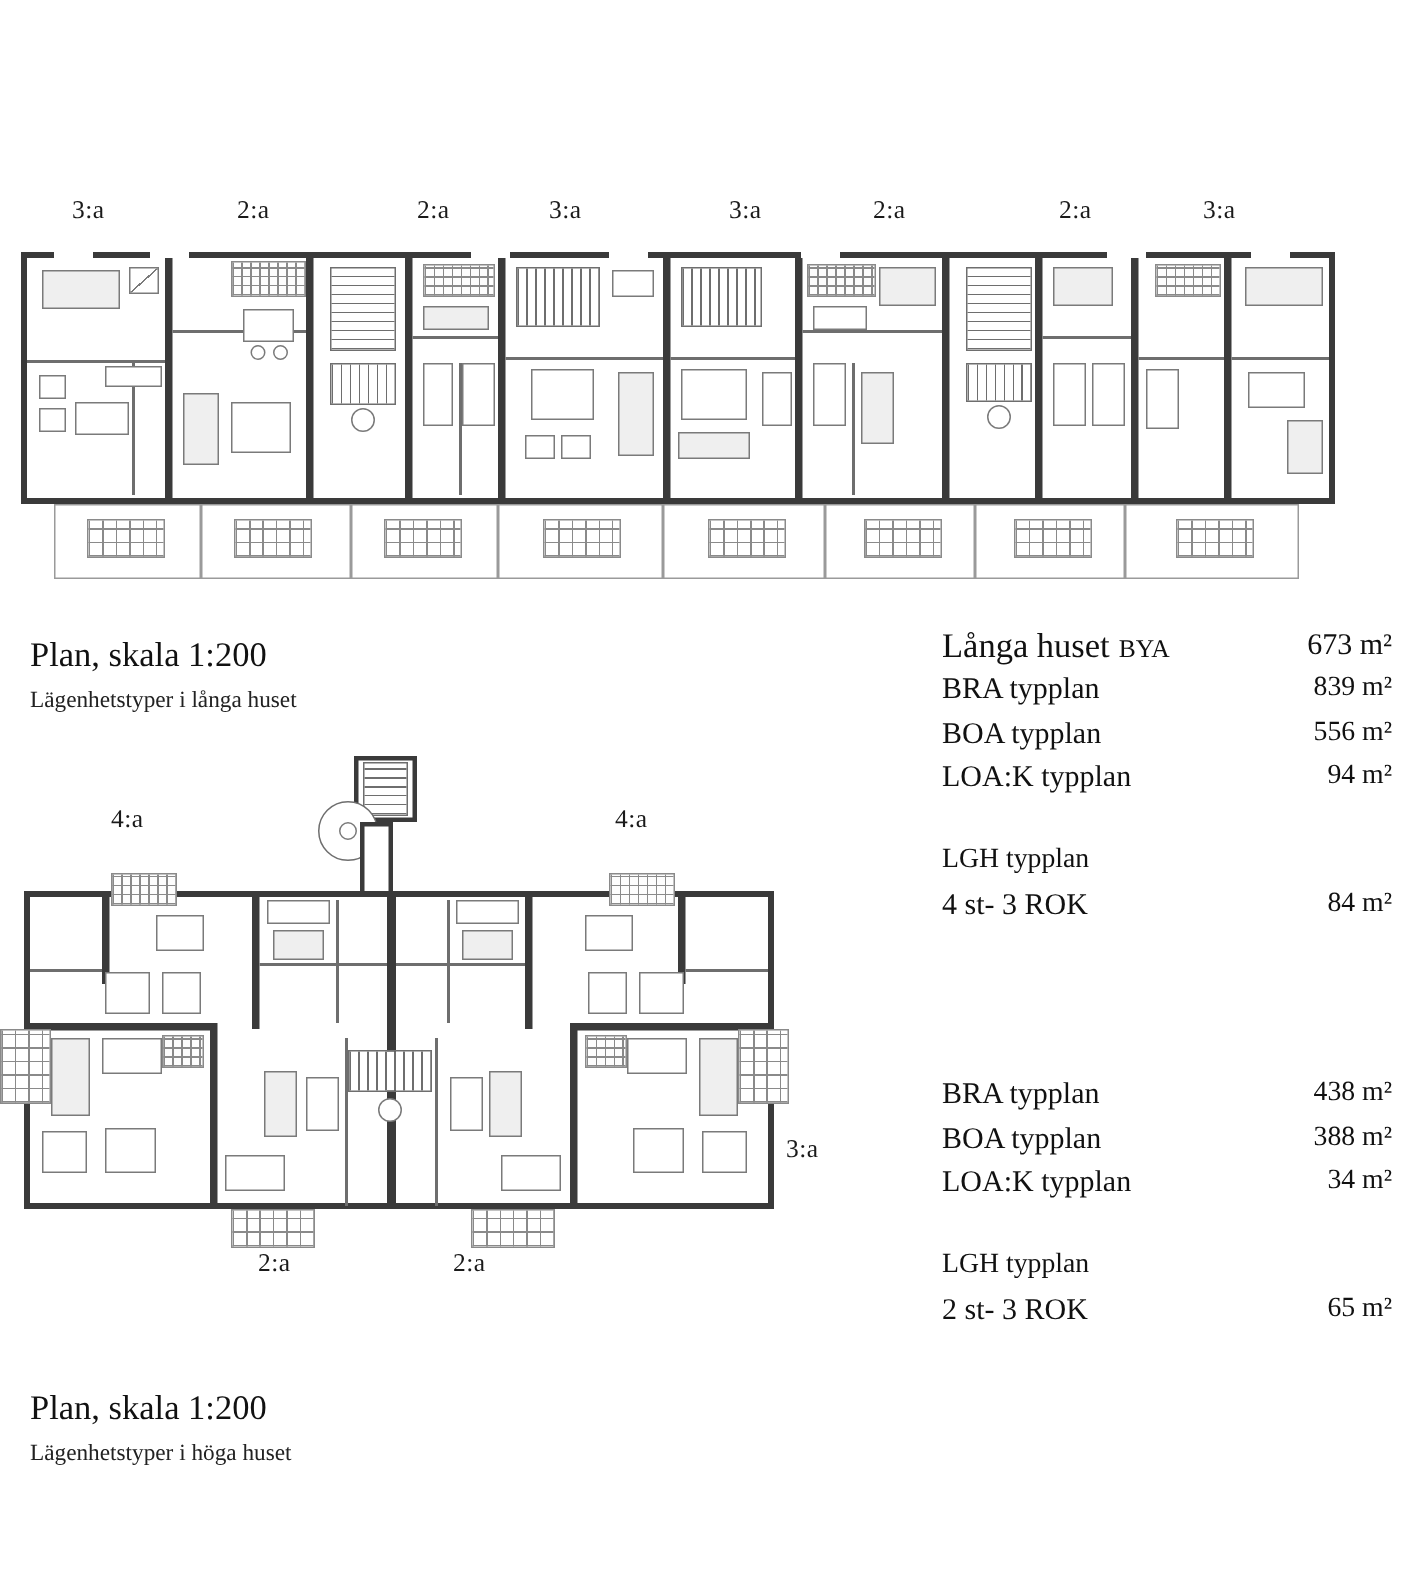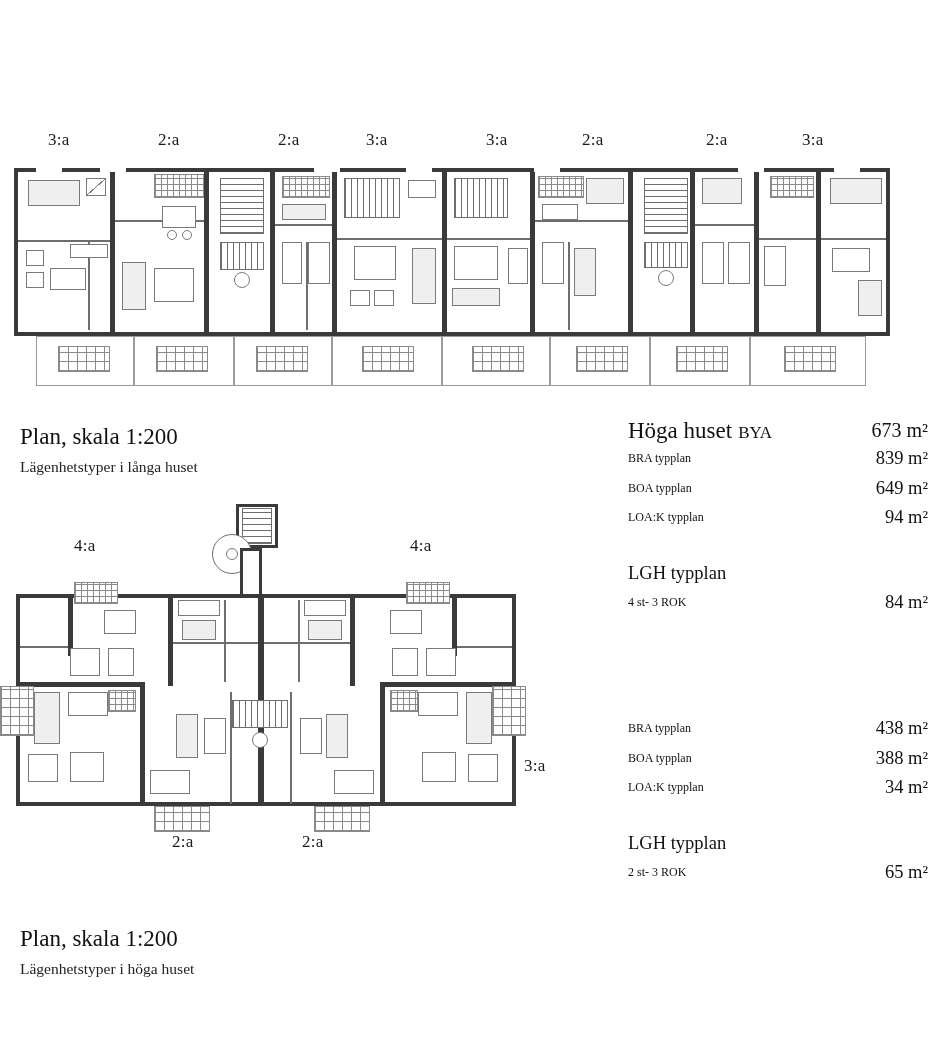--- a/index.html
+++ b/index.html
@@ -152,21 +152,21 @@
     top: 1px;
     font-size: 20px;
     color: #111;
   }
   .facts-row {
     position: relative;
     height: 29.5px;
     white-space: nowrap;
   }
   .facts-row .r-name {
-    font-size: 12px;
+    font-size: 20px;
     color: #111;
   }
   .facts-row .r-val {
     position: absolute;
     right: 0;
     top: 0;
     font-size: 18.5px;
     color: #111;
   }
   .facts-gap { height: 26px; }
@@ -382,30 +382,30 @@
 
     <div class="grid-sm" style="left:146px; top:310px; width:56px; height:26px;"></div>
     <div class="grid-sm" style="left:306px; top:310px; width:56px; height:26px;"></div>
   </div>
 
   <div class="caption-title" style="left:20px; top:926px;">Plan, skala 1:200</div>
   <div class="caption-sub" style="left:20px; top:960px;">Lägenhetstyper i höga huset</div>
 
   <div class="facts" style="left:628px; top:418px;">
     <div class="facts-head">
-      <span class="h-name">Höga huset</span><span class="h-sub">BYA</span>
+      <span class="h-name">Långa huset</span><span class="h-sub">BYA</span>
       <span class="h-val">673 m²</span>
     </div>
     <div class="facts-row">
       <span class="r-name">BRA typplan</span>
       <span class="r-val">839 m²</span>
     </div>
     <div class="facts-row">
       <span class="r-name">BOA typplan</span>
-      <span class="r-val">649 m²</span>
+      <span class="r-val">556 m²</span>
     </div>
     <div class="facts-row">
       <span class="r-name">LOA:K typplan</span>
       <span class="r-val">94 m²</span>
     </div>
     <div class="facts-gap"></div>
     <div class="facts-sec">LGH typplan</div>
     <div class="facts-row">
       <span class="r-name">4 st- 3 ROK</span>
       <span class="r-val">84 m²</span>

